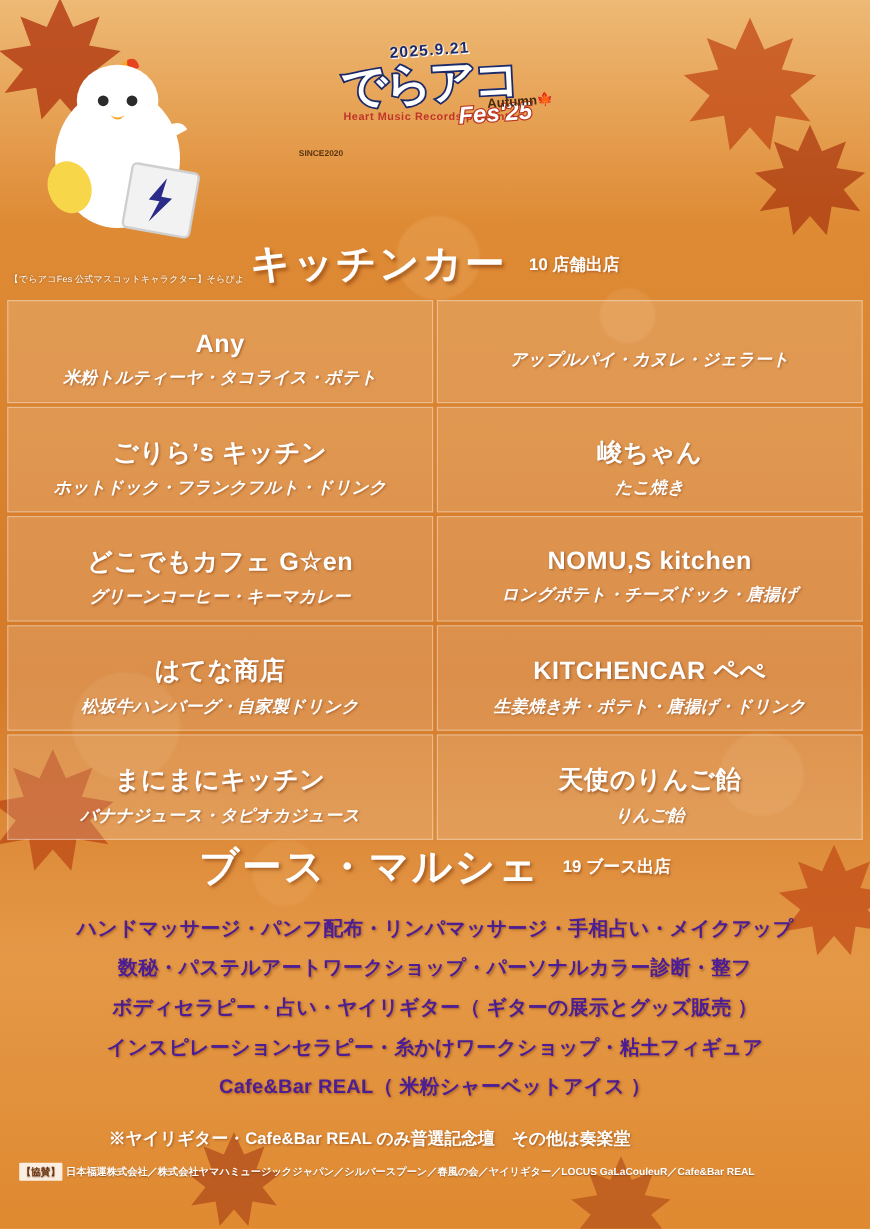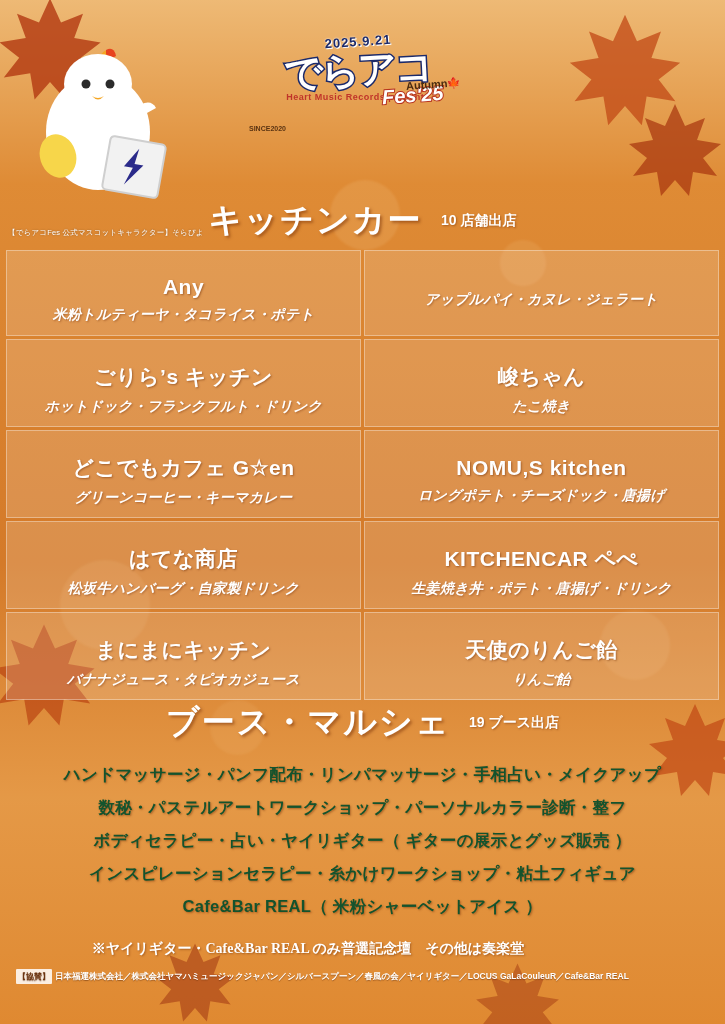--- a/index.html
+++ b/index.html
@@ -129,30 +129,29 @@
     letter-spacing: .3px;
     font-style: italic;
   }
 
   
   .booth-head { top: 700px; }
   .booth-list {
     position: absolute; left: 0; top: 758px; width: 725px; text-align:center;
   }
   .booth-line {
-    font-size: 16.5px; color:#14532d; font-weight: bold;
+    font-size: 16.5px; color:#4c1d95; font-weight: bold;
     text-shadow: 1px 1px 2px rgba(110,45,10,.5);
     line-height: 2.0;
     letter-spacing: .3px;
   }
   .booth-note {
     position:absolute; top: 940px; width: 616px; text-align:center;
     font-size: 14px; color:#fff; font-weight:bold;
     text-shadow: 1px 1px 2px rgba(110,45,10,.5);
-    font-family: Liberation Serif, serif;
   }
 
   
   .credits { position:absolute; left: 16px; top: 968px; width: 700px; }
   .credit-line {
     font-size: 8.5px; color:#fff; font-weight: bold; line-height: 1.9;
     text-shadow: 0 1px 1px rgba(90,40,10,.5);
   }
   .tag {
     display:inline-block; background: rgba(255,255,255,.85); color:#6b3410;

